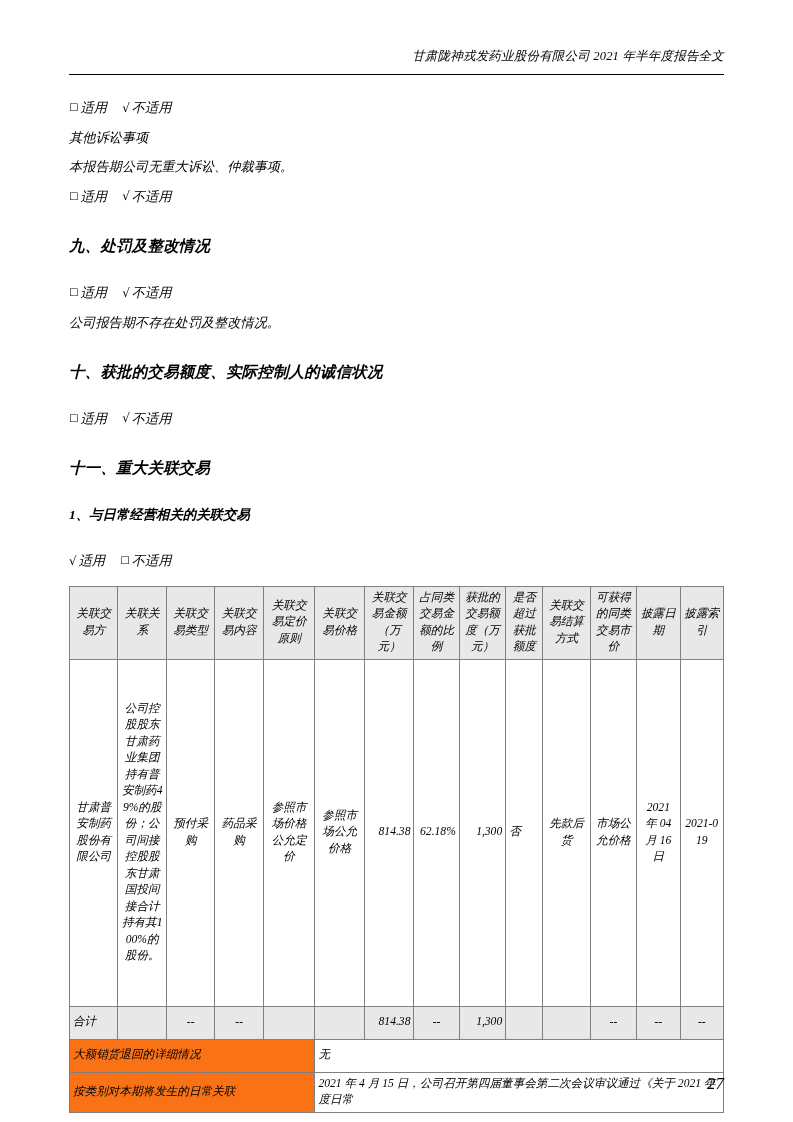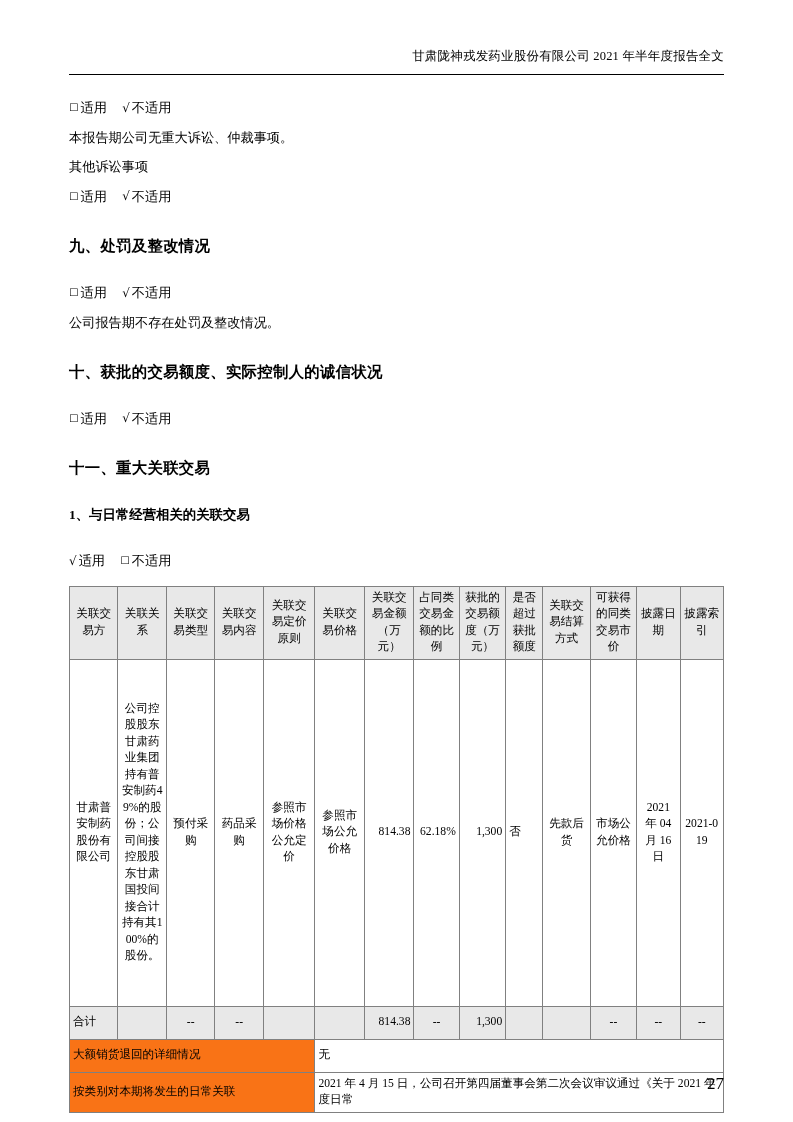--- a/index.html
+++ b/index.html
@@ -12,20 +12,21 @@
     color: #000000;
   }
   .page {
     position: relative;
     width: 793px;
     height: 1122px;
     margin: 0 auto;
     background: #ffffff;
     box-sizing: border-box;
     overflow: hidden;
+    font-style: italic;
   }
   .header-area {
     position: absolute;
     left: 0;
     right: 0;
     top: 48px;
     height: 34px;
   }
   .header-text {
     position: absolute;
@@ -149,22 +150,22 @@
     <div class="header-rule"></div>
   </div>
 
   <div class="content">
 
     <div class="checkline">
       <span class="box">□</span><span>适用</span>
       <span style="display:inline-block;width:12px"></span><span class="tick">√</span><span>不适用</span>
     </div>
 
+    <div class="line">其他诉讼事项</div>
     <div class="line">本报告期公司无重大诉讼、仲裁事项。</div>
-    <div class="line">其他诉讼事项</div>
 
     <div class="checkline">
       <span class="box">□</span><span>适用</span>
       <span style="display:inline-block;width:12px"></span><span class="tick">√</span><span>不适用</span>
     </div>
 
     <div class="gap-lg"></div>
     <h2 class="sec">九、处罚及整改情况</h2>
     <div class="gap-md"></div>
 

